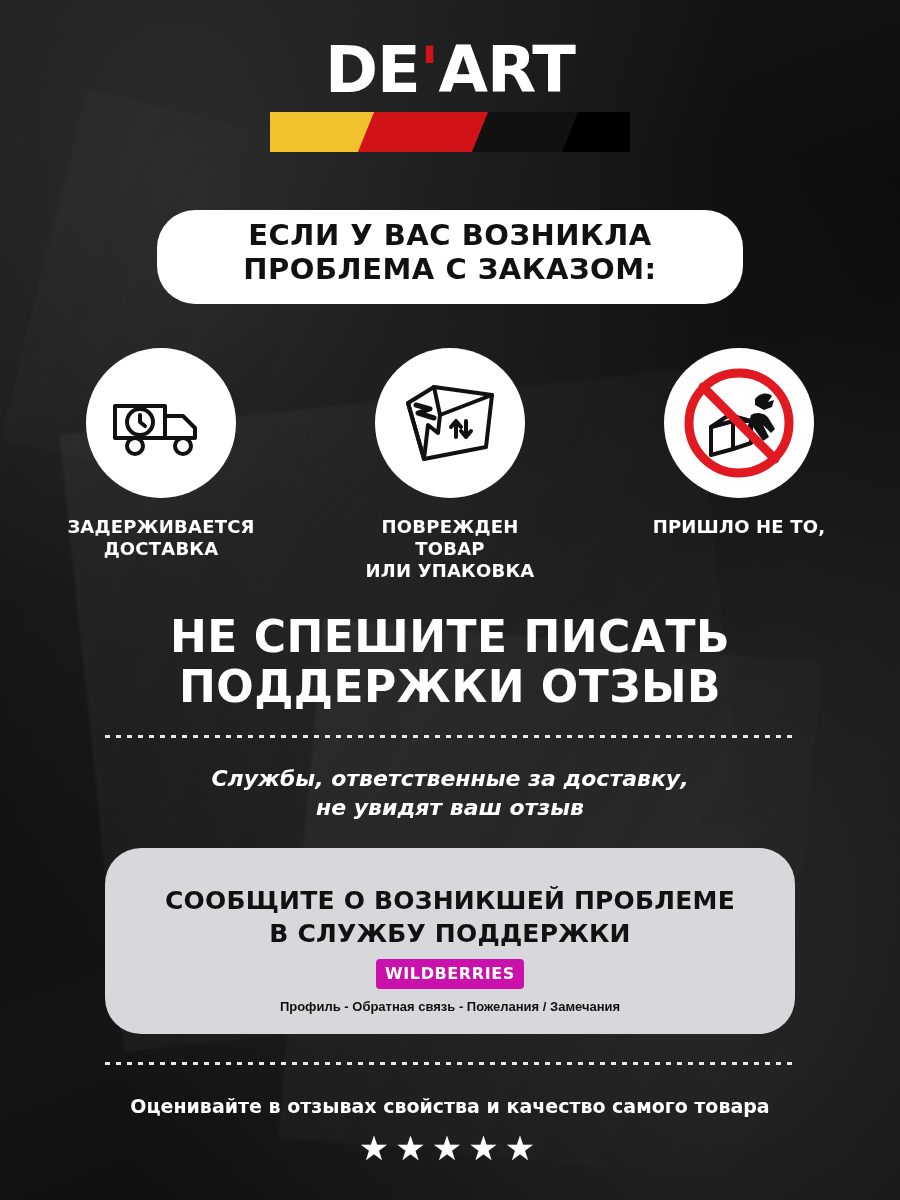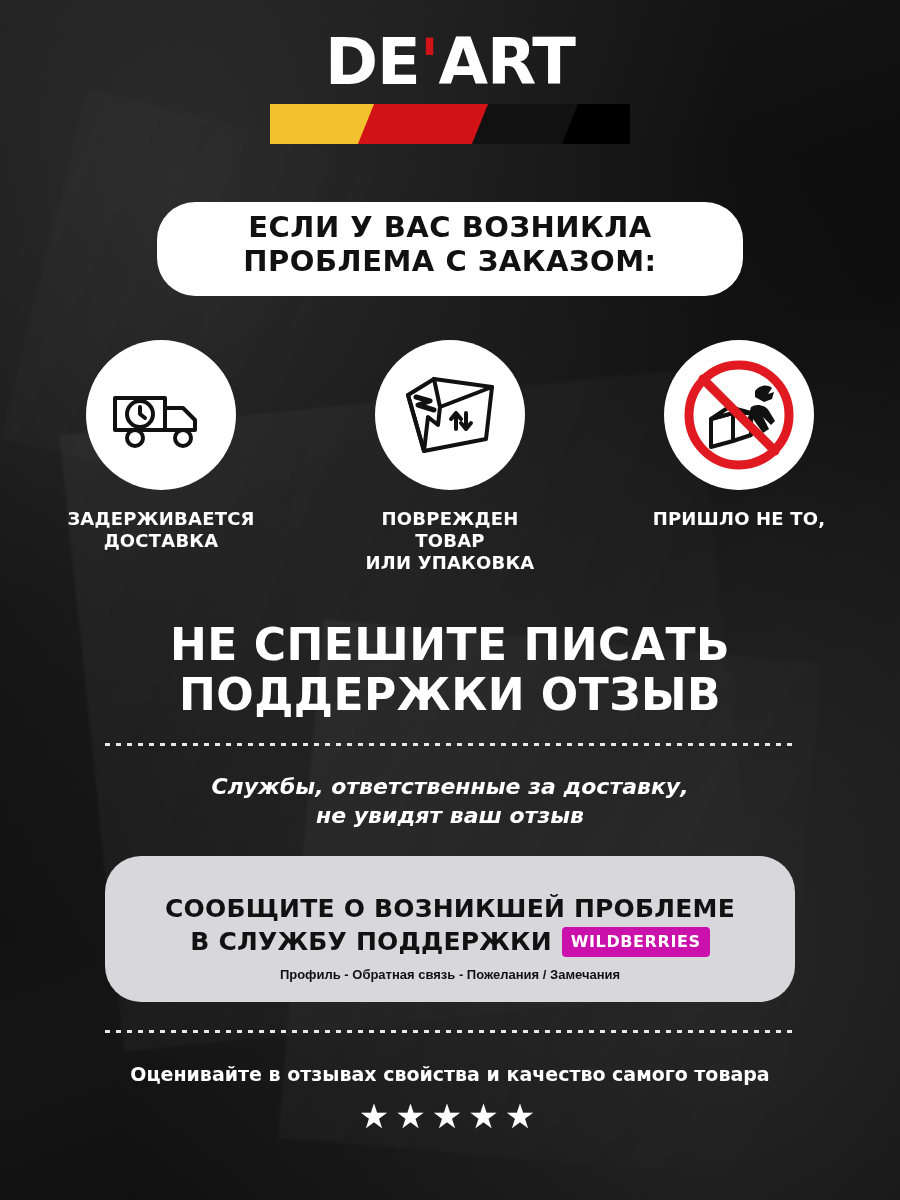--- a/index.html
+++ b/index.html
@@ -24,21 +24,21 @@
     background: linear-gradient(120deg, rgba(90,90,90,0.16), rgba(40,40,40,0.05));
     filter: blur(1px);
   }
   .slab.s1 { left: 90px; top: 400px; width: 640px; height: 620px; transform: rotate(-6deg); }
   .slab.s2 { left: 300px; top: 640px; width: 500px; height: 520px; transform: rotate(5deg); background: linear-gradient(120deg, rgba(110,110,110,0.12), rgba(30,30,30,0.03)); }
   .slab.s3 { left: 40px; top: 120px; width: 300px; height: 360px; transform: rotate(14deg); background: linear-gradient(100deg, rgba(70,70,70,0.12), rgba(20,20,20,0.02)); }
 
   .content { position: relative; z-index: 3; padding: 0 24px; }
 
   
-  .logo-wrap { margin-top: 30px; text-align: center; }
+  .logo-wrap { margin-top: 38px; text-align: center; }
   .logo-text {
     display: inline-block;
     font-size: 64px;
     font-weight: 900;
     letter-spacing: -1px;
     line-height: 1;
     font-family: "DejaVu Sans", sans-serif;
   }
   .logo-de { color: #ffffff; }
   .logo-apos { color: #d11317; }
@@ -97,21 +97,21 @@
     color: #ffffff;
     font-size: 18px;
     font-weight: 800;
     line-height: 1.22;
     letter-spacing: 0.2px;
     font-family: "DejaVu Sans", sans-serif;
   }
 
   
   .bigcall {
-    margin-top: 46px;
+    margin-top: 30px;
     text-align: center;
     color: #ffffff;
     font-size: 44px;
     font-weight: 900;
     line-height: 1.12;
     letter-spacing: 0.5px;
     font-family: "DejaVu Sans", sans-serif;
   }
 
   .dots {
@@ -144,21 +144,21 @@
   }
   .support-l1, .support-l2 {
     color: #111111;
     font-size: 25px;
     font-weight: 800;
     line-height: 1.2;
     letter-spacing: 0.2px;
     font-family: "DejaVu Sans", sans-serif;
     margin-top: 20px;
   }
-  .support-l2 { display: flex; align-items: center; justify-content: center; gap: 10px; margin-top: 3px; }
+  .support-l2 { display: flex; align-items: center; justify-content: center; gap: 10px; margin-top: 3px; flex-direction: column; }
   .wb-badge {
     background: #cb11ab;
     color: #ffffff;
     font-size: 16px;
     font-weight: 800;
     letter-spacing: 0.6px;
     padding: 5px 9px 6px;
     border-radius: 4px;
     font-family: "DejaVu Sans", sans-serif;
   }

